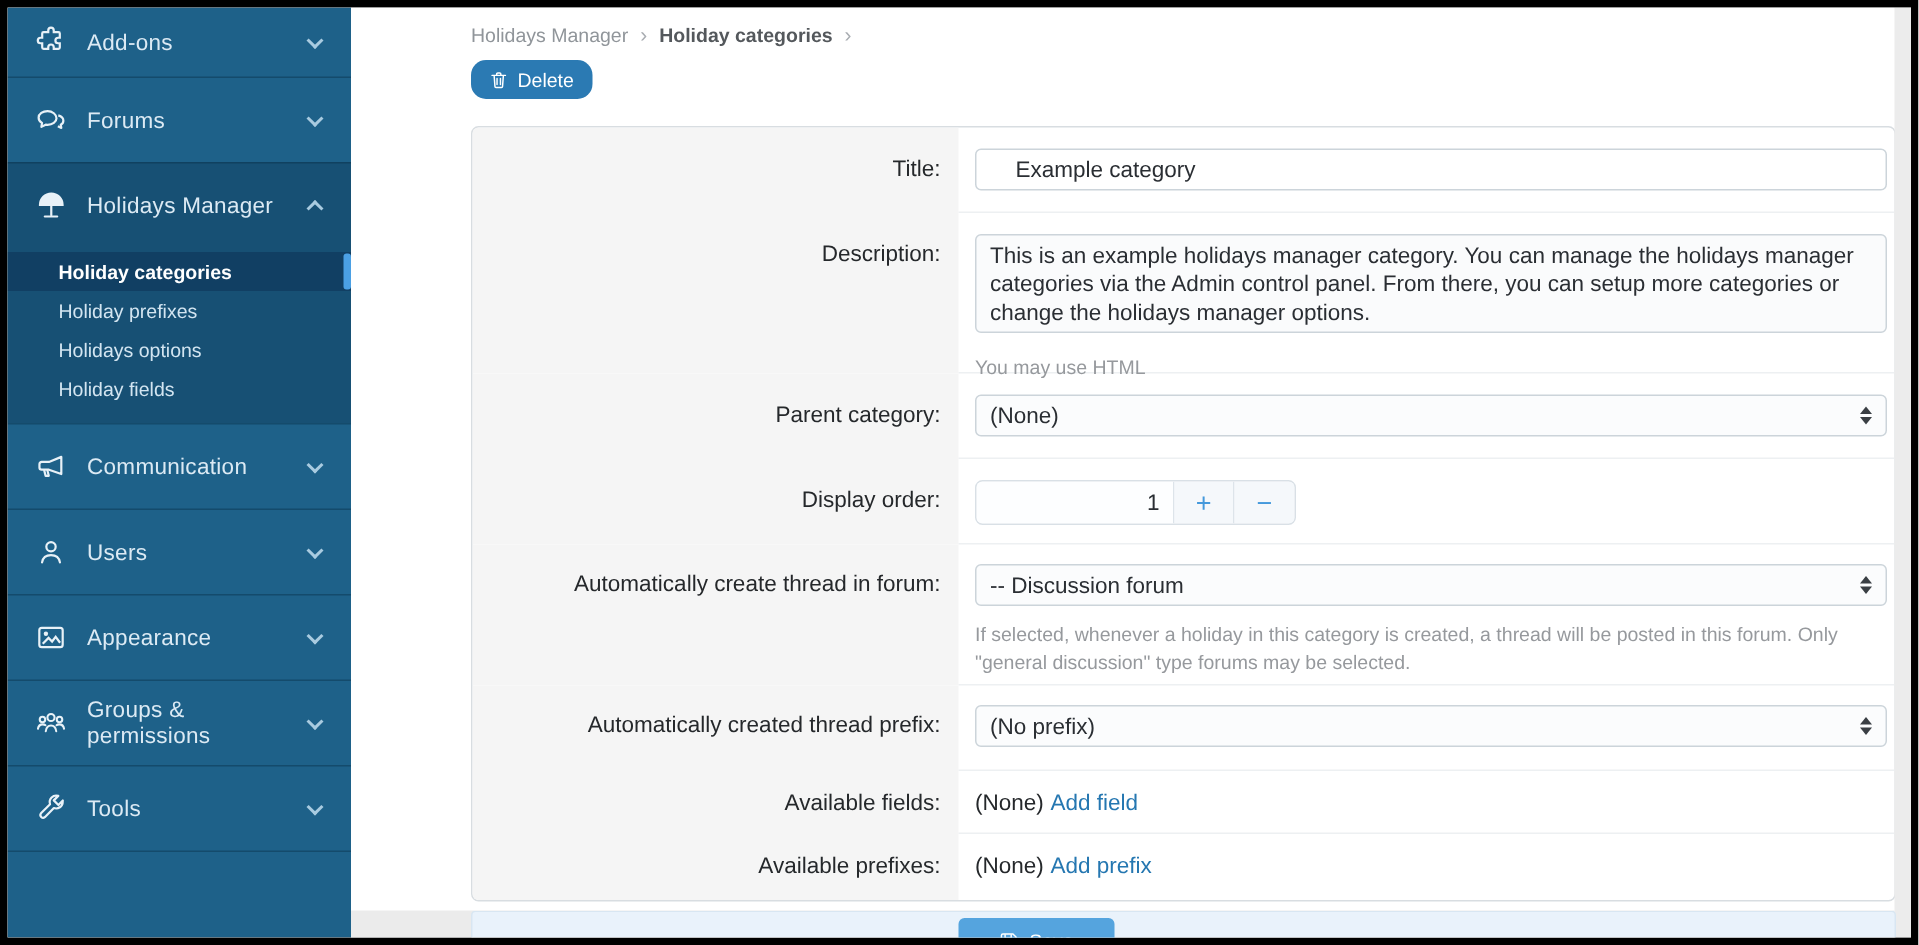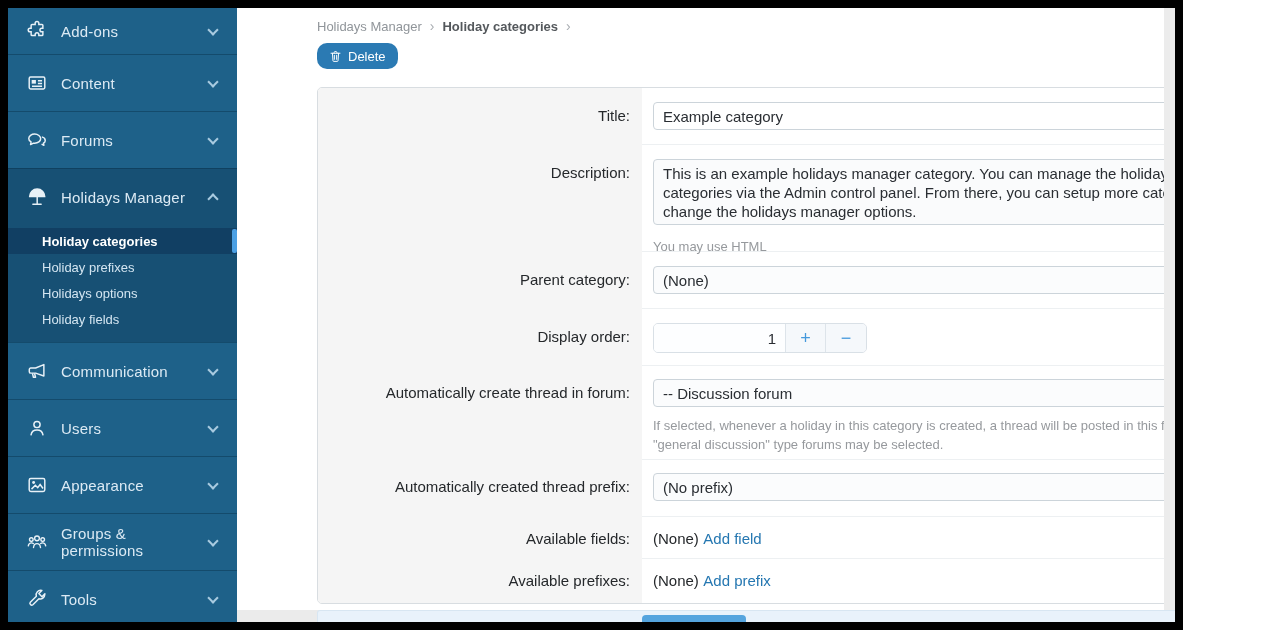--- a/index.html
+++ b/index.html
@@ -1,17 +1,17 @@
 <!DOCTYPE html>
 <html><head>
 <meta charset="utf-8">
 <style>
   * { box-sizing: border-box; margin: 0; padding: 0; }
   body { font-family: "Liberation Sans", "DejaVu Sans", sans-serif; background:#fff; }
-  .frame { width:1183px; height:630px; border:8px solid #000000; display:flex; overflow:hidden; }
+  .frame { width:1279px; height:630px; border:5px solid #000000; display:flex; overflow:hidden; }
 
   
   .sidebar { width:229px; flex:none; background:#1e6189; overflow:hidden; }
   .nav-item { height:57px; display:flex; align-items:center; border-top:1px solid rgba(8,45,68,.42); cursor:pointer; }
   .nav-item.first { height:46px; border-top:none; }
   .nav-icon { width:24px; margin:0 12px 0 17px; display:flex; align-items:center; justify-content:center; }
   .nav-icon svg { display:block; }
   .nav-label { flex:1; font-size:15px; color:#dceaf4; letter-spacing:.2px; }
   .chev { width:8px; height:8px; border-right:2px solid #a9cbe0; border-bottom:2px solid #a9cbe0; transform:rotate(45deg); margin:-3px 20px 0 0; flex:none; }
   .chev.up { transform:rotate(-135deg); margin-top:4px; }
@@ -38,21 +38,21 @@
   .frow { display:flex; }
   .lbl { width:324px; flex:none; background:#f5f5f5; text-align:right; padding:14px 12px 0 0; font-size:15px; line-height:28px; color:#25282b; }
   .ctl { flex:1; min-width:0; padding:14px 5px 0 11px; border-bottom:1px solid #edf0f2; }
   .frow:last-child .ctl { border-bottom:none; }
   .r1 { height:57px; } .r2 { height:107px; } .r3 { height:57px; } .r4 { height:57px; }
   .r5 { height:94px; } .r6 { height:57px;justify-content:center; } .r7 { height:42px; } .r8 { height:44px; }
   .r5 .lbl, .r6 .lbl { padding-top:13px; }
   .r5 .ctl, .r6 .ctl { padding-top:13px; }
   .r7 .lbl, .r8 .lbl { padding-top:12px; line-height:19px; }
   .r7 .ctl, .r8 .ctl { padding-top:12px; }
-  .txt-input { width:100%; height:28px; border:1px solid #ccd4da; border-radius:4px; padding:0 9px; font-size:15px; color:#2a2e33; font-family:inherit; background:#fff; }
+  .txt-input { width:100%; height:28px; border:1px solid #ccd4da; border-radius:4px; padding:0 26px; font-size:15px; color:#2a2e33; font-family:inherit; background:#fff; }
   .txt-area { width:100%; height:66px; border:1px solid #ccd4da; border-radius:4px; padding:4px 9px; font-size:15px; line-height:19px; color:#2a2e33; font-family:inherit; background:#fafbfc; resize:none; overflow:hidden; }
   .hint { margin-top:8px; font-size:13px; line-height:19px; color:#96999d; }
   .select { width:100%; height:28px; border:1px solid #ccd4da; border-radius:4px; background:#fbfcfd; display:flex; align-items:center; justify-content:space-between; padding:0 9px; font-size:15px; color:#2a2e33; cursor:pointer; }
   .sel-arrows { display:flex; flex-direction:column; gap:2px; }
   .tri-up { width:0; height:0; border-left:4px solid transparent; border-right:4px solid transparent; border-bottom:5px solid #3a3f44; }
   .tri-down { width:0; height:0; border-left:4px solid transparent; border-right:4px solid transparent; border-top:5px solid #3a3f44; }
   .stepper { width:214px; height:30px; display:flex; border:1px solid #d9e0e6; border-radius:5px; background:#f7fafc; overflow:hidden; }
   .step-val { width:132px; border:none; background:#fdfeff; text-align:right; padding-right:9px; font-size:15px; color:#2a2e33; font-family:inherit; border-right:1px solid #dde4ea; }
   .step-btn { width:40px; border:none; background:#f5f8fb; color:#4599dc; font-size:18px; line-height:1; cursor:pointer; font-family:inherit; }
   .step-btn.plus { border-right:1px solid #dde4ea; }
@@ -77,33 +77,20 @@
     <div class="nav-item first">
       <span class="nav-icon">
         <svg width="22" height="22" viewBox="0 0 24 24">
             <path d="M10 3.6a2 2 0 0 1 4 0v1.2h3.4c.6 0 1 .4 1 1v3.1h-1.2a2 2 0 0 0 0 4h1.2V16c0 .6-.4 1-1 1H14v-1.2a2 2 0 0 0-4 0V17H6.6c-.6 0-1-.4-1-1v-3.1H4.4a2 2 0 0 1 0-4h1.2V5.8c0-.6.4-1 1-1H10V3.6z" fill="none" stroke="#e8f1f7" stroke-width="1.6"></path>
           </svg>
       </span>
       <span class="nav-label">Add-ons</span>
       <span class="chev"></span>
     </div>
 
-    <div class="nav-item">
-      <span class="nav-icon">
-        <svg width="22" height="22" viewBox="0 0 24 24">
-            <g fill="none" stroke="#e8f1f7" stroke-width="1.6">
-              <rect x="3.5" y="5.5" width="17" height="13" rx="1.5"></rect>
-              <path d="M13 9.5h4.5M13 12.5h4.5M6.5 15.5h11"></path>
-            </g>
-            <rect x="6.2" y="8.7" width="4.6" height="4" fill="#e8f1f7"></rect>
-          </svg>
-      </span>
-      <span class="nav-label">Content</span>
-      <span class="chev"></span>
-    </div>
 
     <div class="nav-item">
       <span class="nav-icon">
         <svg width="22" height="22" viewBox="0 0 24 24">
             <g fill="none" stroke="#e8f1f7" stroke-width="1.6" stroke-linejoin="round">
               <path d="M9.5 5.5C6 5.5 3 7.6 3 10.3c0 1.6 1 3 2.5 3.8L5 17l3.1-1.6c.5.1.9.1 1.4.1 3.5 0 6.5-2.1 6.5-4.8S13 5.5 9.5 5.5z"></path>
               <path d="M17.3 8.6c2.2.6 3.7 2.1 3.7 3.9 0 1.2-.7 2.3-1.9 3l.4 2.3-2.5-1.3"></path>
             </g>
           </svg>
       </span>

